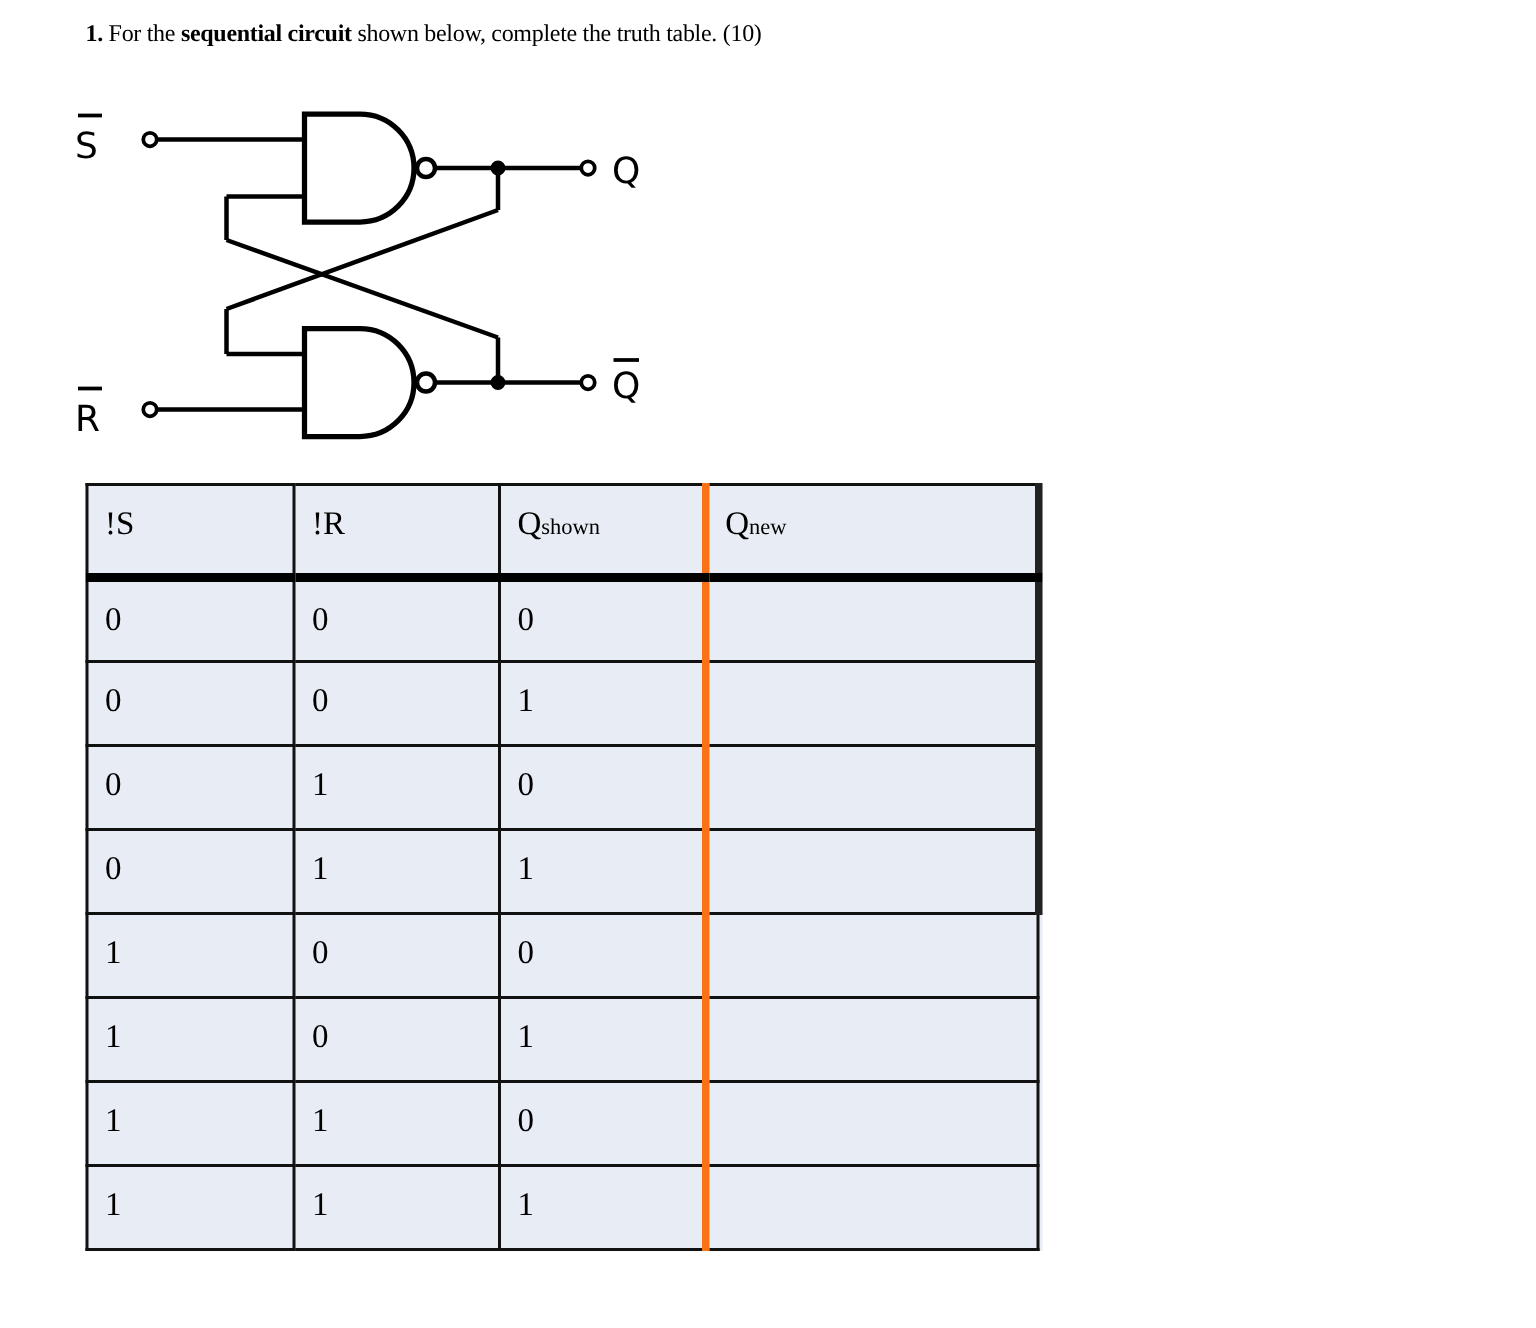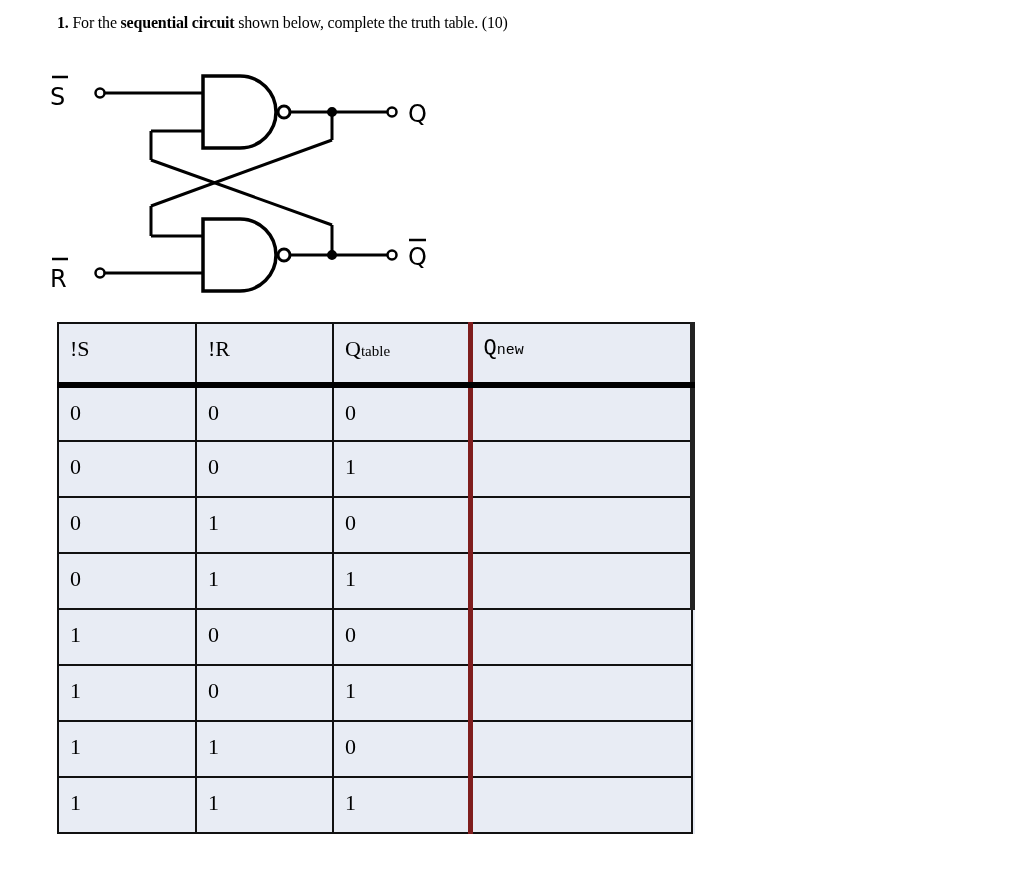--- a/index.html
+++ b/index.html
@@ -5,21 +5,21 @@
   html, body { margin: 0; padding: 0; background: #ffffff; }
   body { width: 1024px; height: 885px; position: relative; overflow: hidden; font-family: "Liberation Serif", serif; color: #000; }
   .question { position: absolute; left: 57px; top: 14px; font-size: 16px; white-space: nowrap; letter-spacing: -0.2px; }
   .question b { font-weight: bold; }
   .circuit { position: absolute; left: 40px; top: 60px; width: 420px; height: 240px; }
   .tt { position: absolute; left: 57px; top: 322px; border-collapse: collapse; background: #e8ecf4; }
   .tt td, .tt th { border: 2px solid #111; font-weight: normal; text-align: left; vertical-align: top; padding: 12px 0 0 11px; font-size: 22px; box-sizing: border-box; }
   .tt th { height: 62px; border-bottom: 6px solid #000; }
   .tt td { height: 56px; }
   .tt .c0 { width: 138px; } .tt .c1 { width: 137px; } .tt .c2 { width: 137px; }
-  .tt .c3 { width: 222px; border-left: 5px solid #7f1d1d; font-family: Liberation Mono, monospace; }
+  .tt .c3 { width: 222px; border-left: 5px solid #f97316; }
   .tt .c3h { border-right: 5px solid #222; }
   .sub { font-size: 15px; }
 </style>
 </head>
 <body>
 
 <div class="question">
   <b>1.</b><span> For the </span><b>sequential circuit</b><span> shown below, complete the truth table. (10)</span>
 </div>
 
@@ -62,21 +62,21 @@
     <line x1="12" y1="199" x2="28" y2="199" stroke="#000" stroke-width="2.5"></line>
     <text x="10" y="227">R</text>
   </g>
 </svg>
 
 <table class="tt">
   <thead>
     <tr>
       <th class="c0"><span>!S</span></th>
       <th class="c1"><span>!R</span></th>
-      <th class="c2"><span>Q</span><span class="sub">table</span></th>
+      <th class="c2"><span>Q</span><span class="sub">shown</span></th>
       <th class="c3 c3h"><span>Q</span><span class="sub">new</span></th>
     </tr>
   </thead>
   <tbody>
     <tr>
       <td class="c0">0</td>
       <td class="c1">0</td>
       <td class="c2">0</td>
       <td class="c3 c3h"></td>
     </tr>

